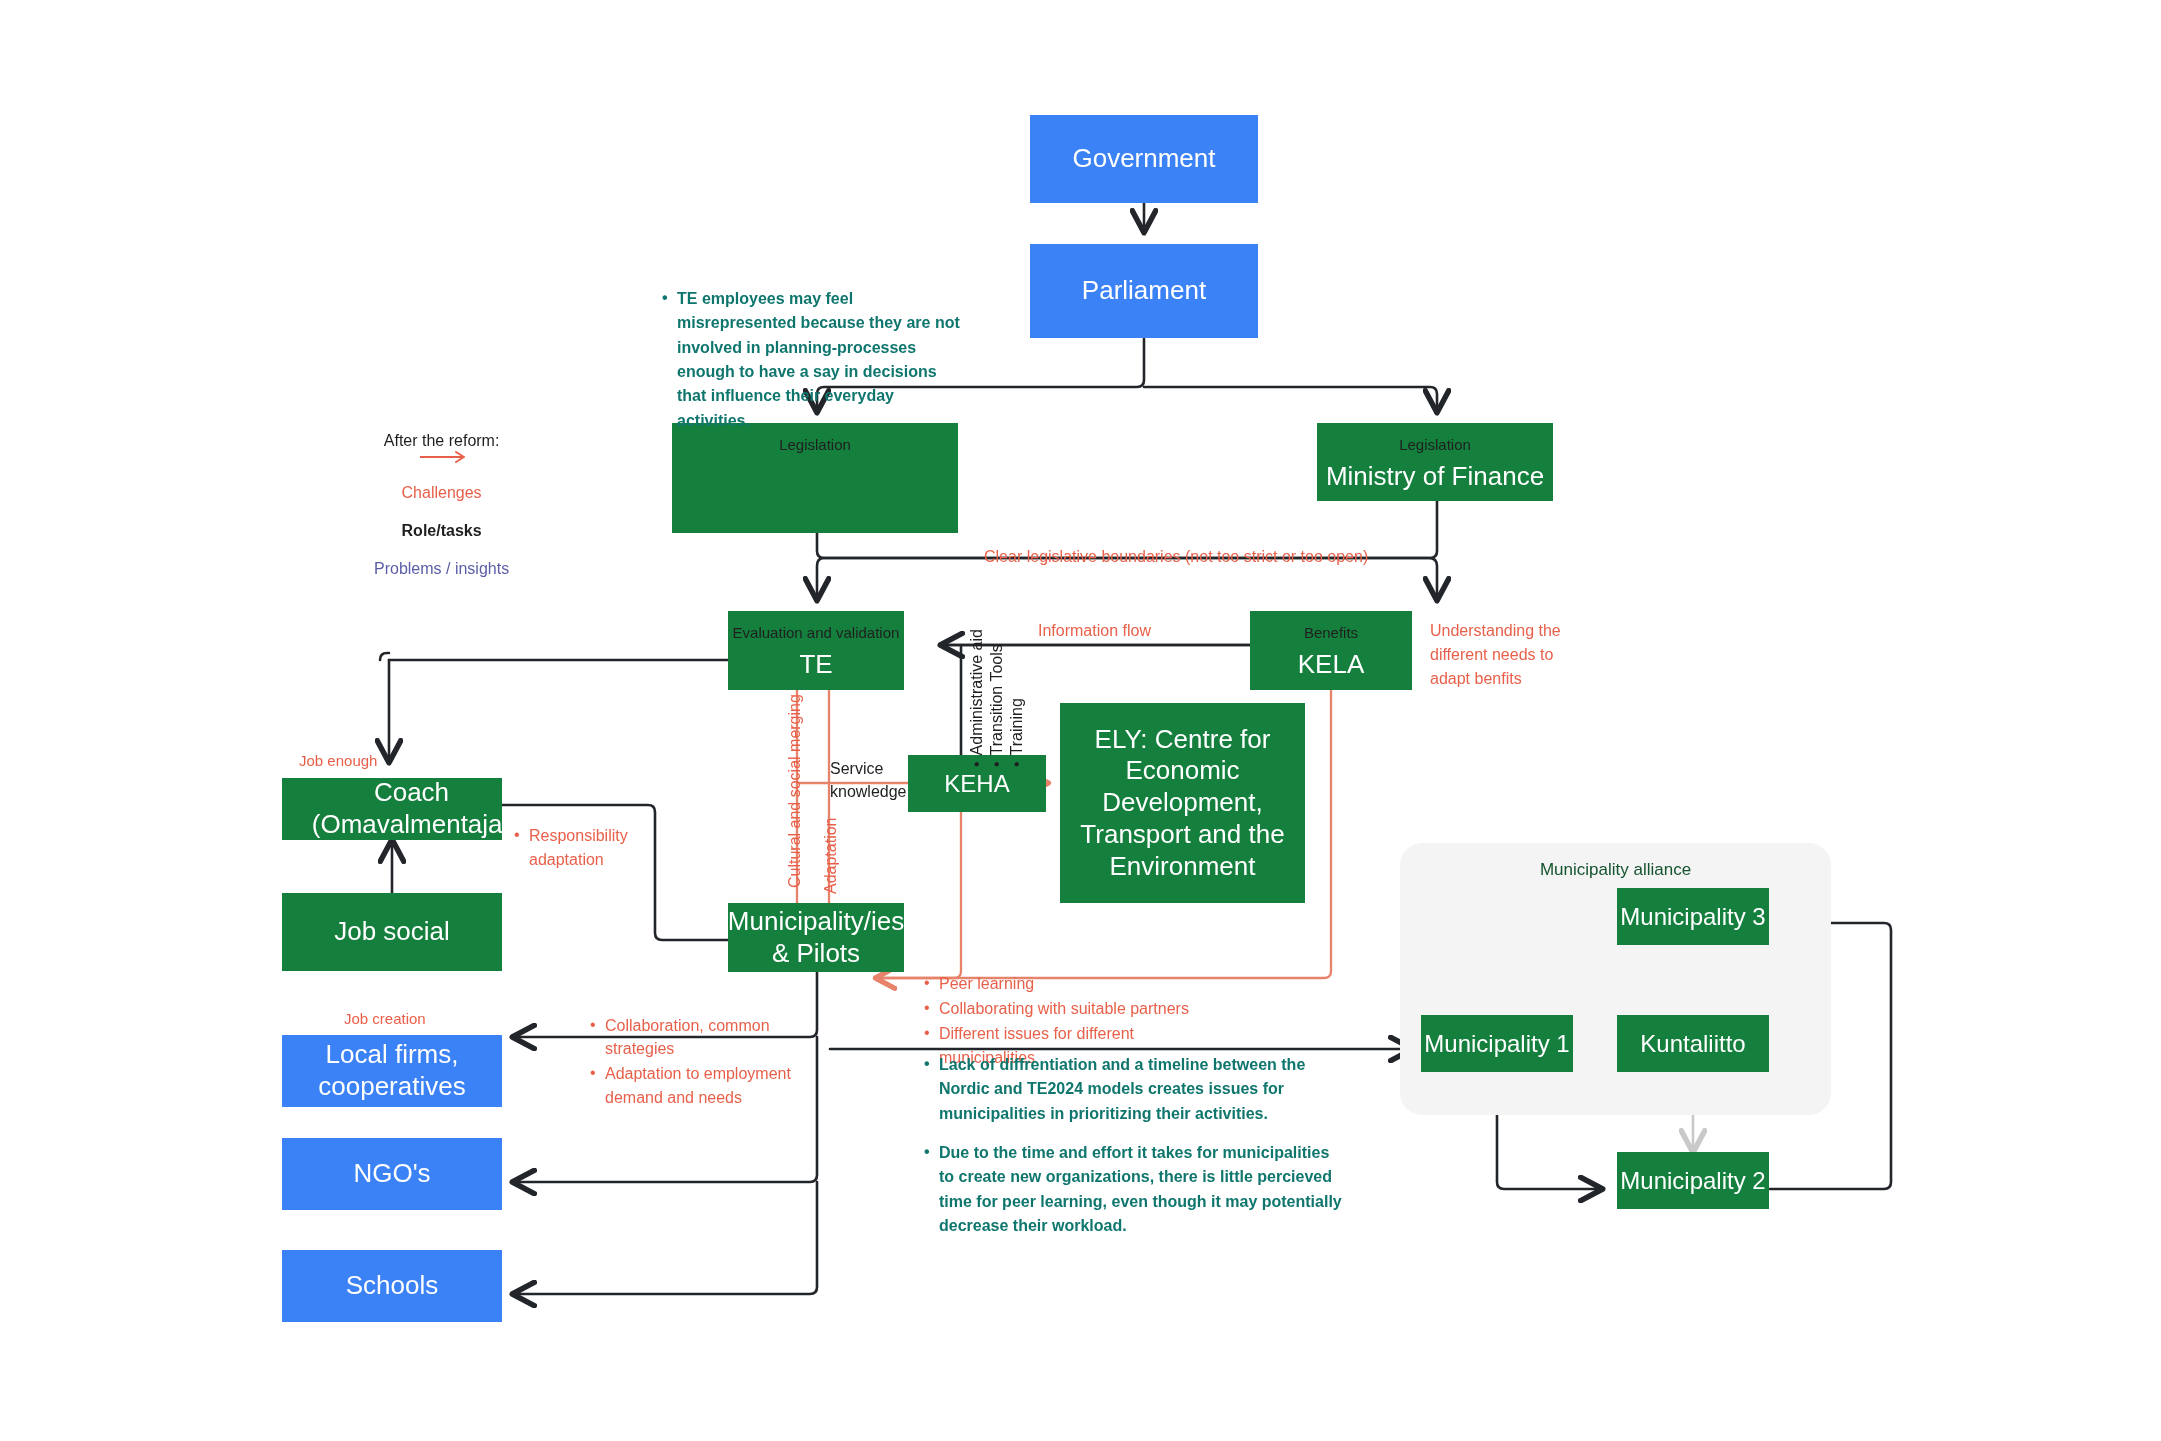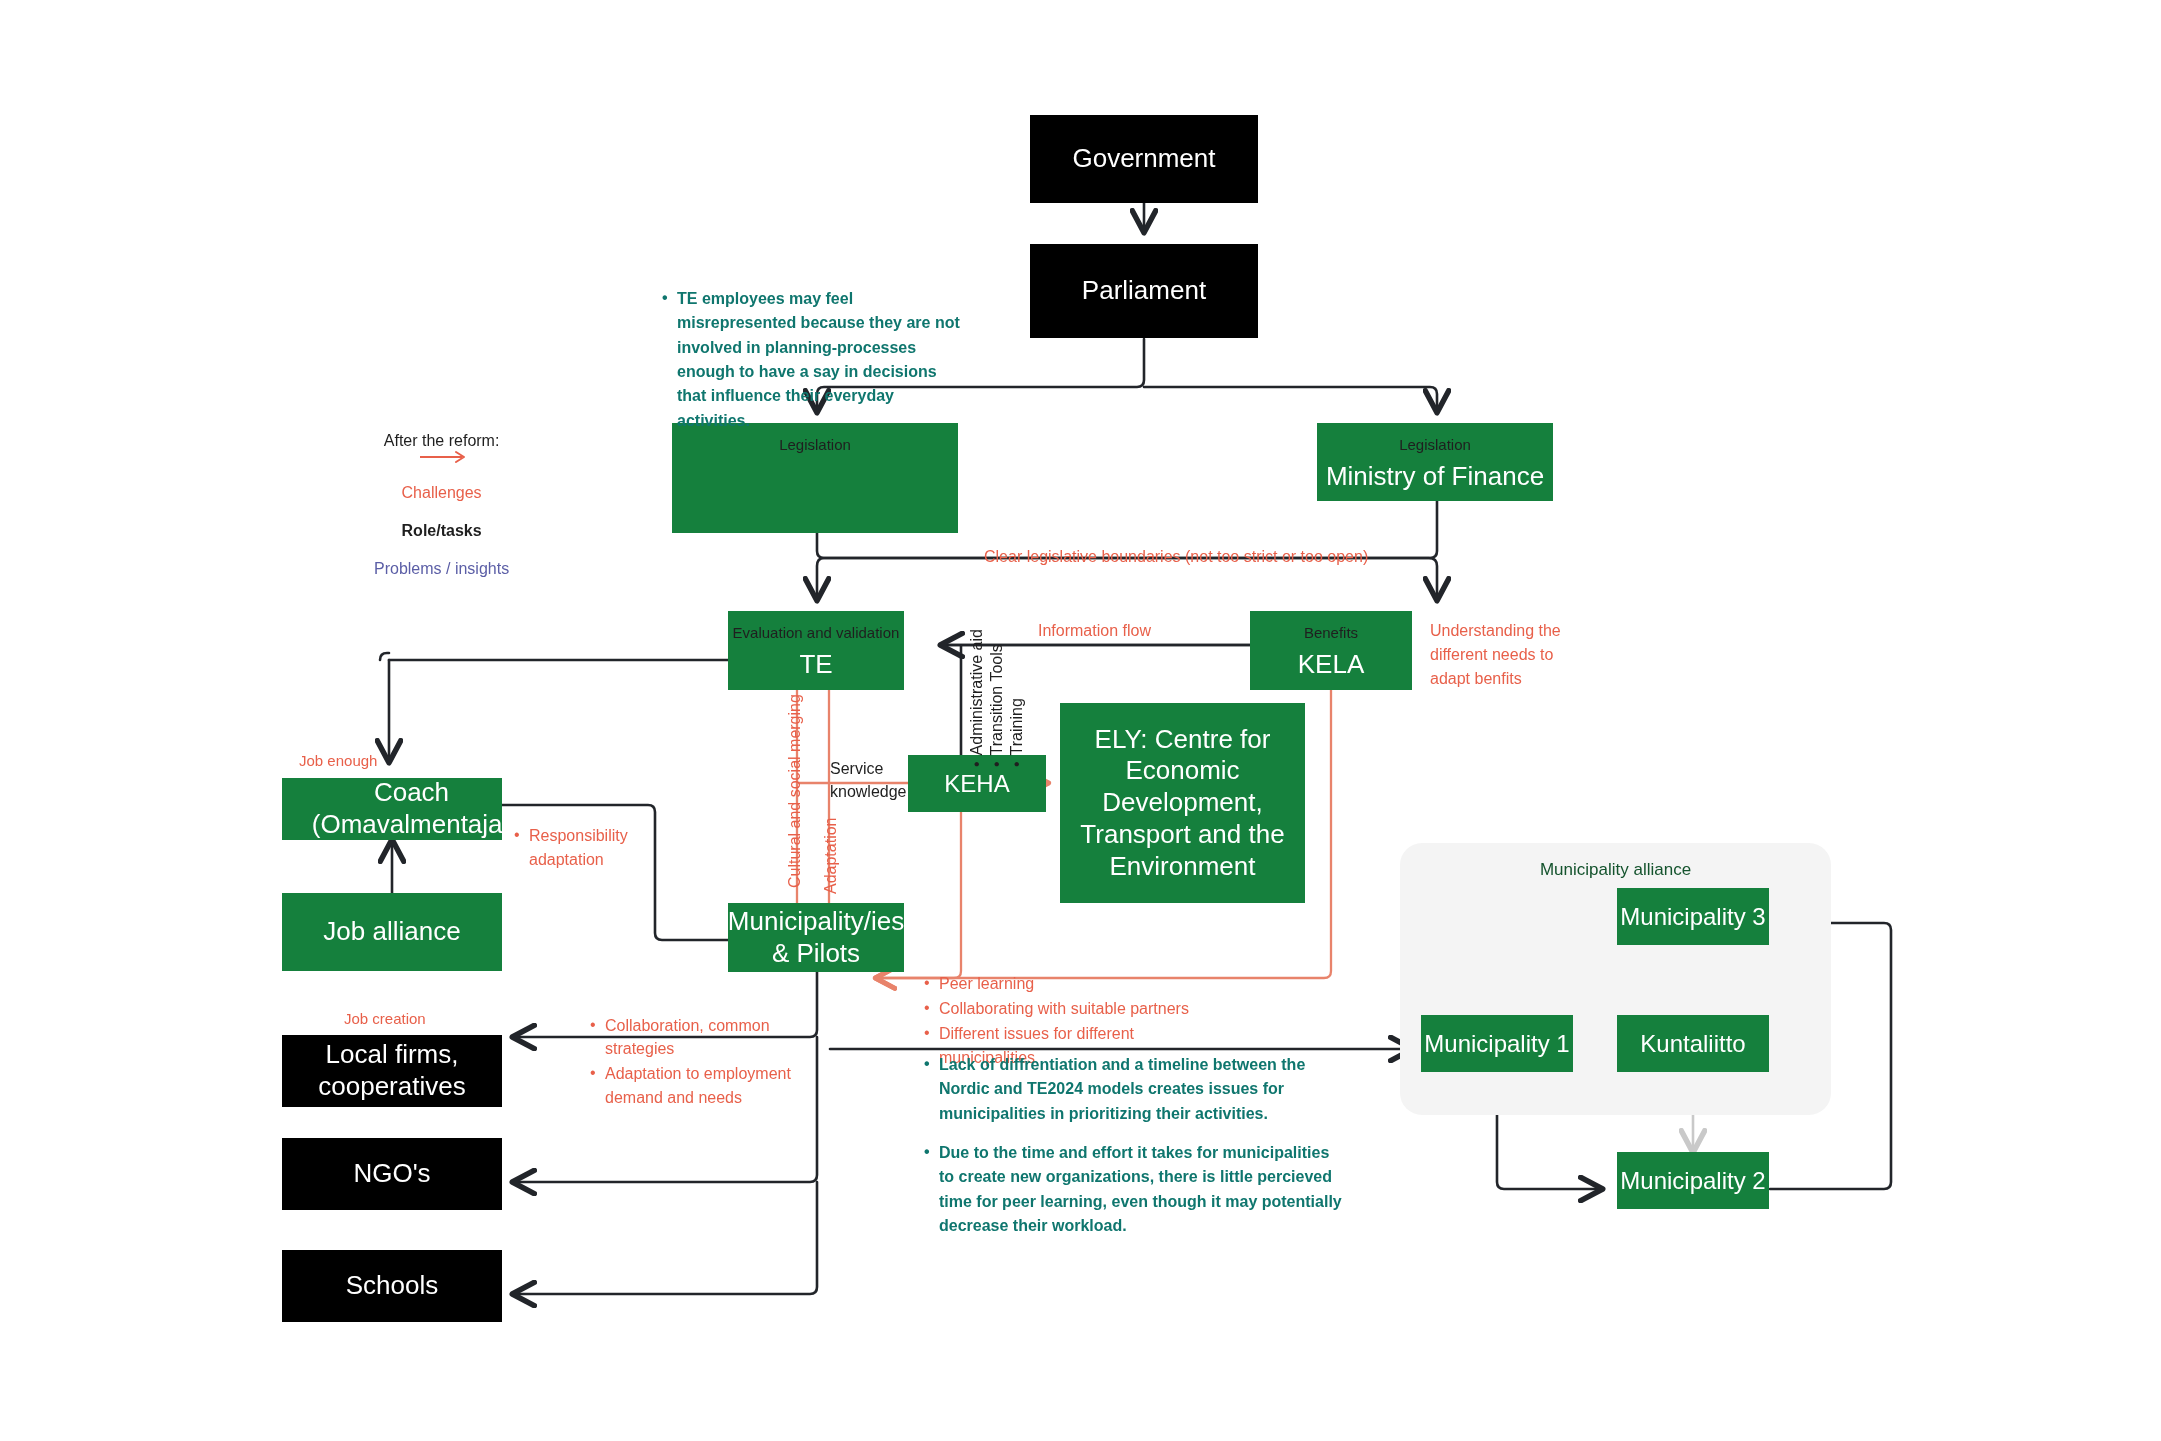--- a/index.html
+++ b/index.html
@@ -3,21 +3,21 @@
 <meta charset="utf-8">
 <style>
   html,body{margin:0;padding:0;background:#ffffff;}
   body{font-family:"Liberation Sans","DejaVu Sans",sans-serif;}
   #stage{position:relative;width:2161px;height:1441px;background:#ffffff;overflow:hidden;}
   svg.edges{position:absolute;left:0;top:0;width:2161px;height:1441px;pointer-events:none;}
 
   .node{position:absolute;box-sizing:border-box;display:flex;flex-direction:column;
         align-items:center;justify-content:center;color:#ffffff;text-align:center;}
   .node.salmon{background:#15803d;}
-  .node.green{background:#000000;}
+  .node.green{background:#3b82f6;}
   .node .title{font-size:26px;line-height:1.22;font-weight:400;}
   .node .title.sm{font-size:24px;}
   .node .cap{font-size:15px;color:#1f1f1f;font-weight:400;line-height:1.2;}
   .node.withcap{justify-content:flex-start;padding-top:13px;}
   .node.withcap .title{margin-top:7px;}
 
   .alliance{position:absolute;background:#f4f4f4;border-radius:22px;}
   .alliance .albl{position:absolute;top:17px;left:0;right:0;text-align:center;
                   font-size:17px;color:#14532d;}
 
@@ -168,21 +168,21 @@
 
   <div class="node salmon" style="left:1060px;top:703px;width:245px;height:200px;padding:0 16px;">
     <span class="title">ELY: Centre for Economic Development, Transport and the Environment</span>
   </div>
 
   <div class="node salmon" style="left:282px;top:778px;width:220px;height:62px;padding-left:39px;">
     <span class="title">Coach (Omavalmentaja)</span>
   </div>
 
   <div class="node salmon" style="left:282px;top:893px;width:220px;height:78px;">
-    <span class="title">Job alliance</span>
+    <span class="title">Job social</span>
   </div>
 
   <div class="node salmon" style="left:728px;top:903px;width:176px;height:69px;">
     <span class="title">Municipality/ies &amp; Pilots</span>
   </div>
 
   <div class="node green" style="left:282px;top:1035px;width:220px;height:72px;">
     <span class="title">Local firms, cooperatives</span>
   </div>
 

